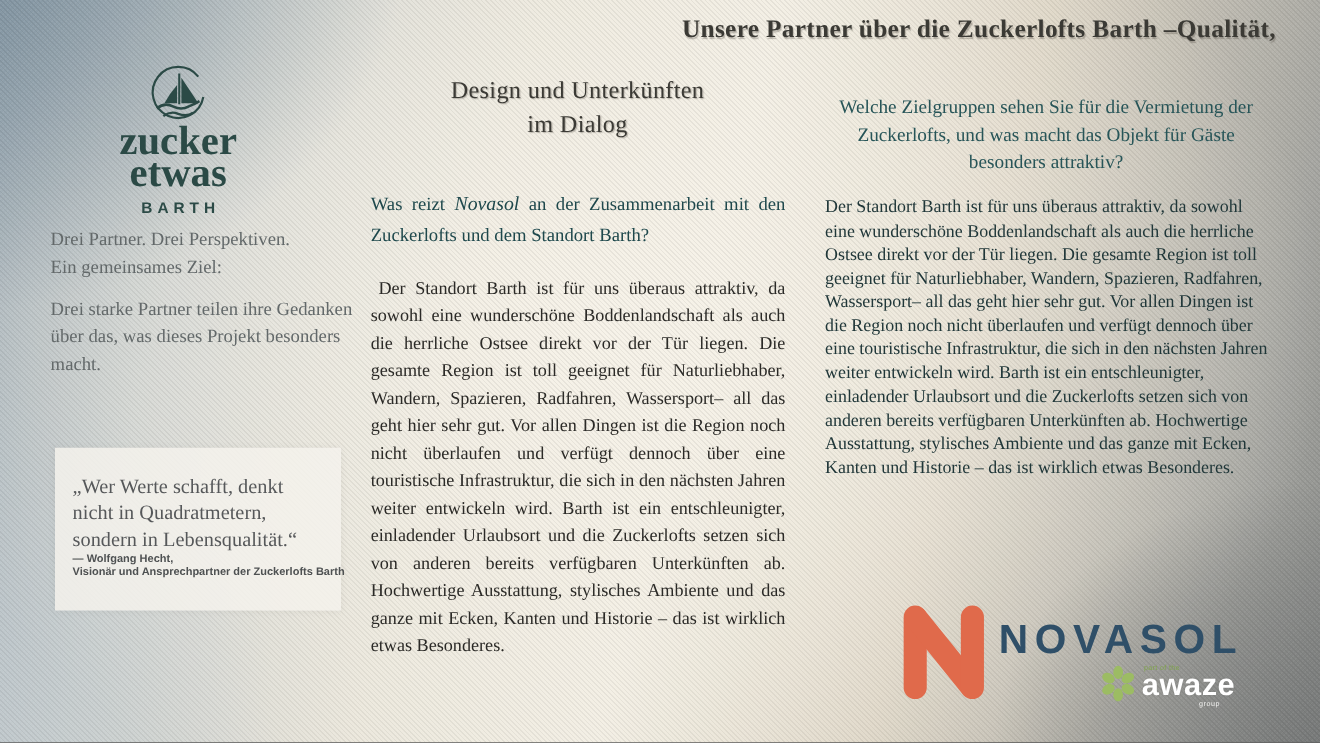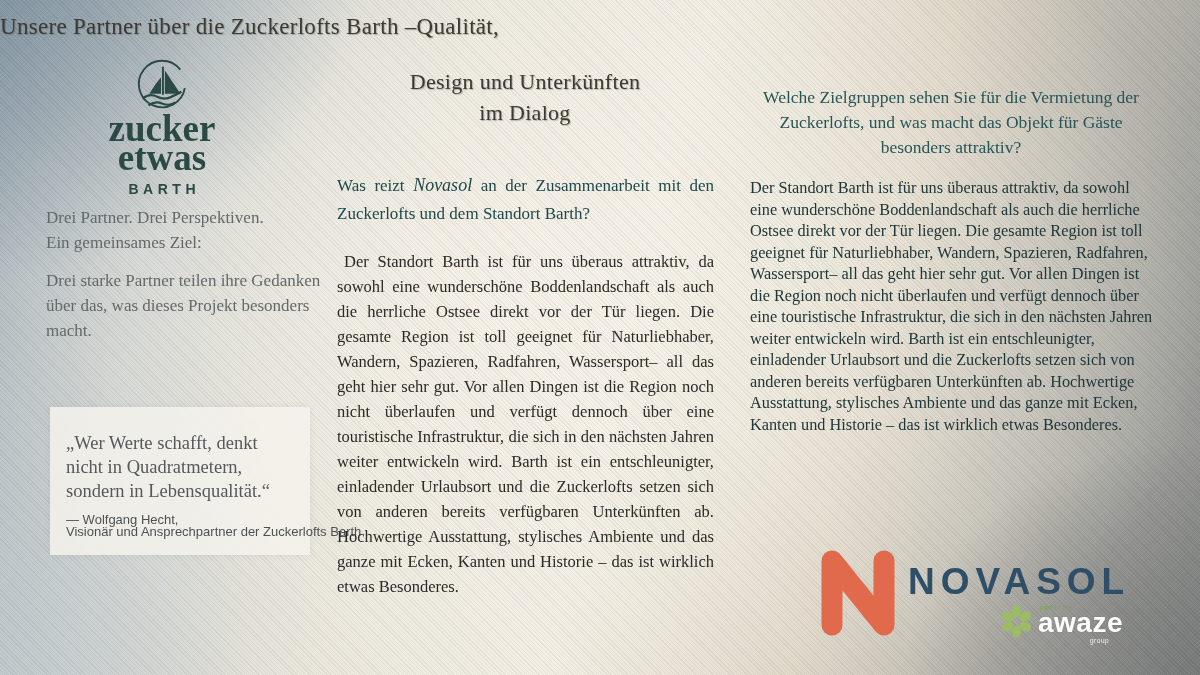--- a/index.html
+++ b/index.html
@@ -13,43 +13,43 @@
       radial-gradient(ellipse 820px 620px at 46% 44%, rgba(247,243,233,0.96), rgba(247,243,233,0) 80%),
       linear-gradient(104deg,#9dabb5 0%,#c9cecd 16%,#eae6db 36%,#f2eee3 52%,#ddd5c5 70%,#a8a8a3 90%,#8a8c8a 100%);
   }
   .texture{position:absolute;inset:0;pointer-events:none;opacity:.05;
     background:
       repeating-linear-gradient(45deg,#000 0 1px,transparent 1px 3px),
       repeating-linear-gradient(-45deg,#fff 0 1px,transparent 1px 3px);}
   .abs{position:absolute;}
 
   
-  .title-l1{left:0;top:14px;width:1160px;text-align:left;font-size:23px;color:#3b3a35;
-    letter-spacing:.3px;text-shadow:1px 1.2px 1px rgba(80,75,65,.35);}
+  .title-l1{left:0;top:14px;width:1160px;text-align:right;font-size:23px;color:#3b3a35;
+    letter-spacing:.3px;text-shadow:1px 1.2px 1px rgba(80,75,65,.35);font-weight:bold;}
   .title-rest{left:275px;top:66px;width:500px;text-align:center;font-size:22px;line-height:31px;
     color:#3b3a35;letter-spacing:.3px;text-shadow:1px 1.2px 1px rgba(80,75,65,.35);}
 
   
   .zl-logo{left:82px;top:58px;width:160px;text-align:center;color:#2b4a46;}
   .zl-logo svg{display:block;margin:0 auto -4px auto;}
   .zl-w1{font-size:37px;font-weight:bold;line-height:30px;letter-spacing:0;}
   .zl-w2{font-size:37px;font-weight:bold;line-height:28px;margin-top:0;}
   .zl-sub{font-family:Liberation Sans, sans-serif;font-size:14px;font-weight:bold;
     letter-spacing:4.5px;margin-top:9px;text-indent:4.5px;}
 
   
   .intro{left:46px;top:205px;width:292px;font-size:17px;line-height:25px;color:#63696a;}
   .intro .p2{margin-top:13px;}
 
   
   .quote-box{left:50px;top:407px;width:260px;height:148px;background:rgba(245,242,236,.85);
     box-sizing:border-box;padding:24px 14px 0 16px;box-shadow:0 0 6px rgba(120,120,115,.12);}
   .quote-text{font-size:18.5px;line-height:24px;color:#56585a;}
-  .quote-attr{margin-top:11px;font-family:"Liberation Sans",sans-serif;font-size:13px;
-    line-height:12px;color:#4e5152;white-space:nowrap;}
+  .quote-attr{font-family:"Liberation Sans",sans-serif;font-size:10px;
+    line-height:12px;color:#4e5152;white-space:nowrap;font-weight:bold;}
 
   
   .q-mid{left:337px;top:171px;width:377px;font-size:17px;line-height:28px;color:#1e484c;
     text-align:justify;}
   .q-mid .brand{font-style:italic;font-size:18px;}
   .a-mid{left:337px;top:249px;width:377px;font-size:16.5px;line-height:25px;color:#2b2a27;
     text-align:justify;text-indent:7px;}
 
   
   .q-right{left:750px;top:85px;width:402px;font-size:17.5px;line-height:25px;color:#275558;text-align:center;}

